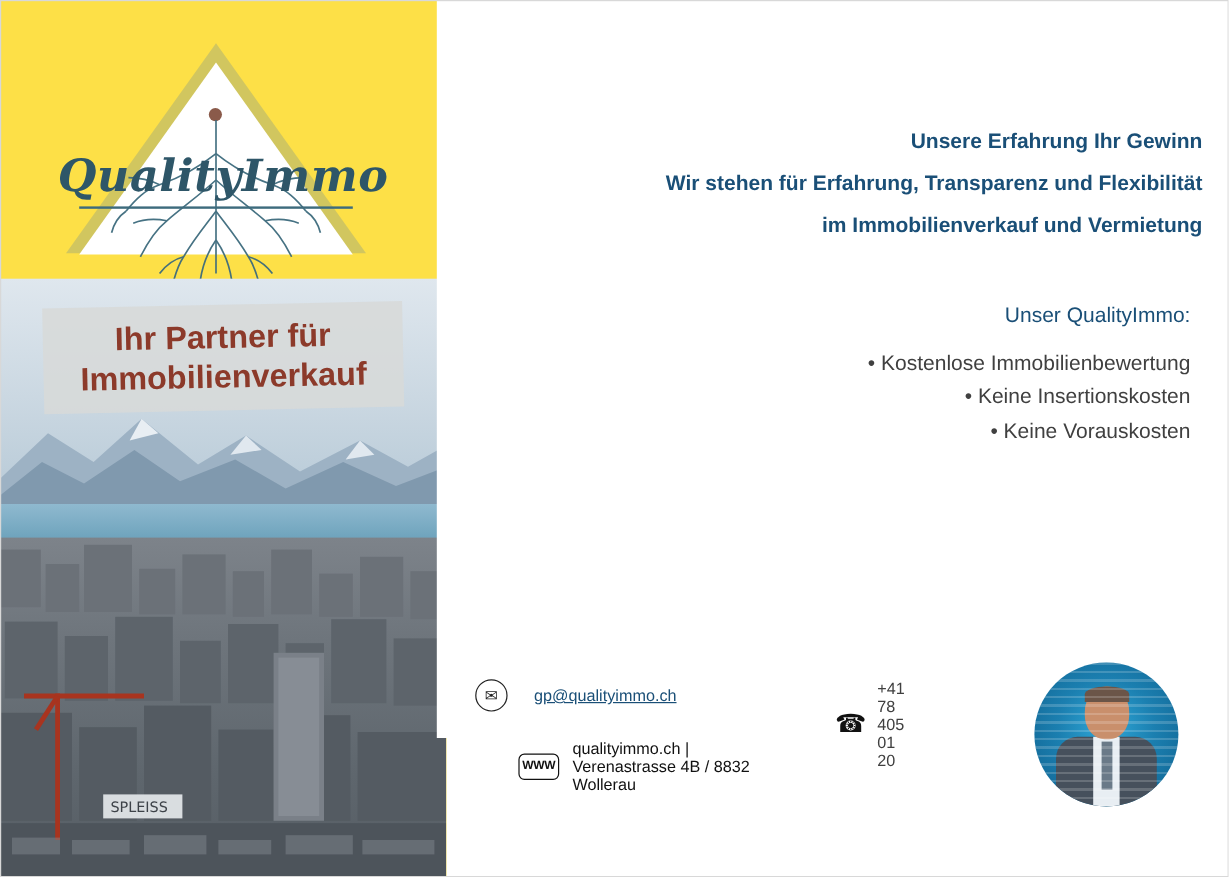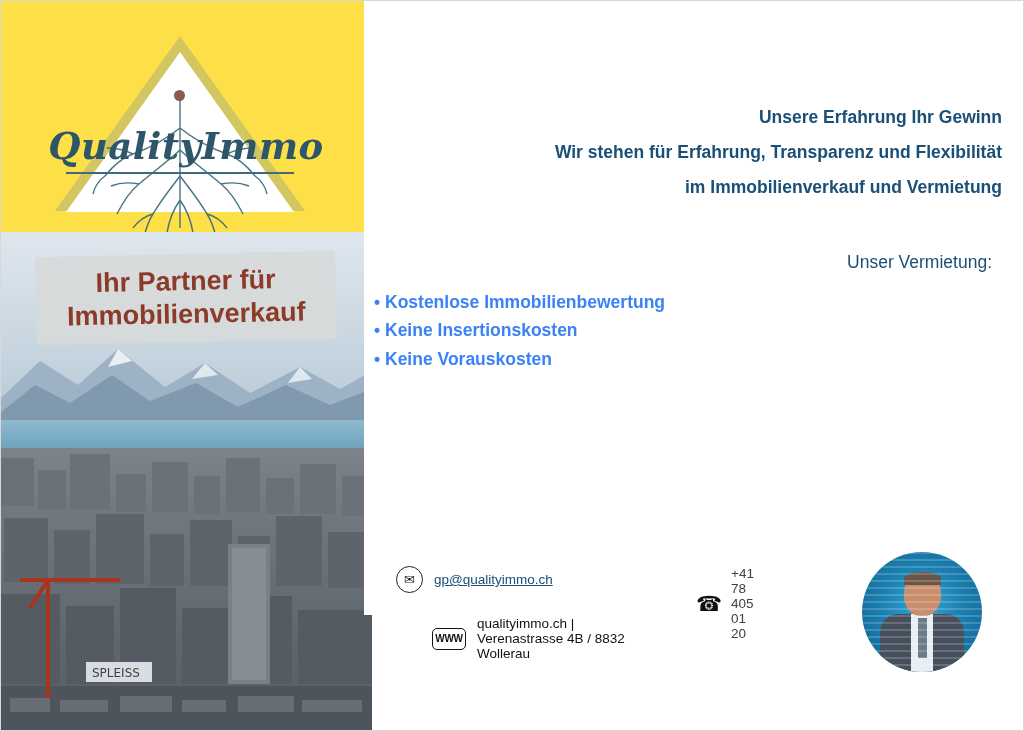--- a/index.html
+++ b/index.html
@@ -182,24 +182,24 @@
     font-size: 17.5px;
   }
   .promise-list {
     position: absolute;
     left: 10px;
     top: 288px;
     width: 618px;
     margin: 0;
     padding: 0;
     list-style: none;
-    color: #3b82f6;
+    text-align: right;
+    color: #404040;
     font-size: 17.5px;
     line-height: 1.62;
-    font-weight: bold;
   }
   .promise-list li {
     white-space: nowrap;
   }
   .promise-list li::before {
     content: "• ";
   }
   
   .contact {
     position: absolute;
@@ -249,21 +249,21 @@
     width: 26px;
     height: 26px;
     display: flex;
     align-items: center;
     justify-content: center;
     font-size: 21px;
     color: #111;
     flex: 0 0 auto;
   }
   .email-link {
-    margin-left: 11px;
+    margin-left: 22px;
     color: #1a4f77;
     font-size: 13.5px;
   }
   .phone-text {
     margin-left: 9px;
     color: #404040;
     font-size: 13.5px;
   }
   .web-text {
     margin-left: 11px;
@@ -443,21 +443,21 @@
   </div>
 
   <div class="right-col">
 
     <div class="headline">
       <div>Unsere Erfahrung Ihr Gewinn</div>
       <div>Wir stehen für Erfahrung, Transparenz und Flexibilität</div>
       <div>im Immobilienverkauf und Vermietung</div>
     </div>
 
-    <div class="promise-title">Unser Vermietung:</div>
+    <div class="promise-title">Unser QualityImmo:</div>
 
     <ul class="promise-list">
       <li>Kostenlose Immobilienbewertung</li>
       <li>Keine Insertionskosten</li>
       <li>Keine Vorauskosten</li>
     </ul>
   </div>
 
   <div class="contact">
 

